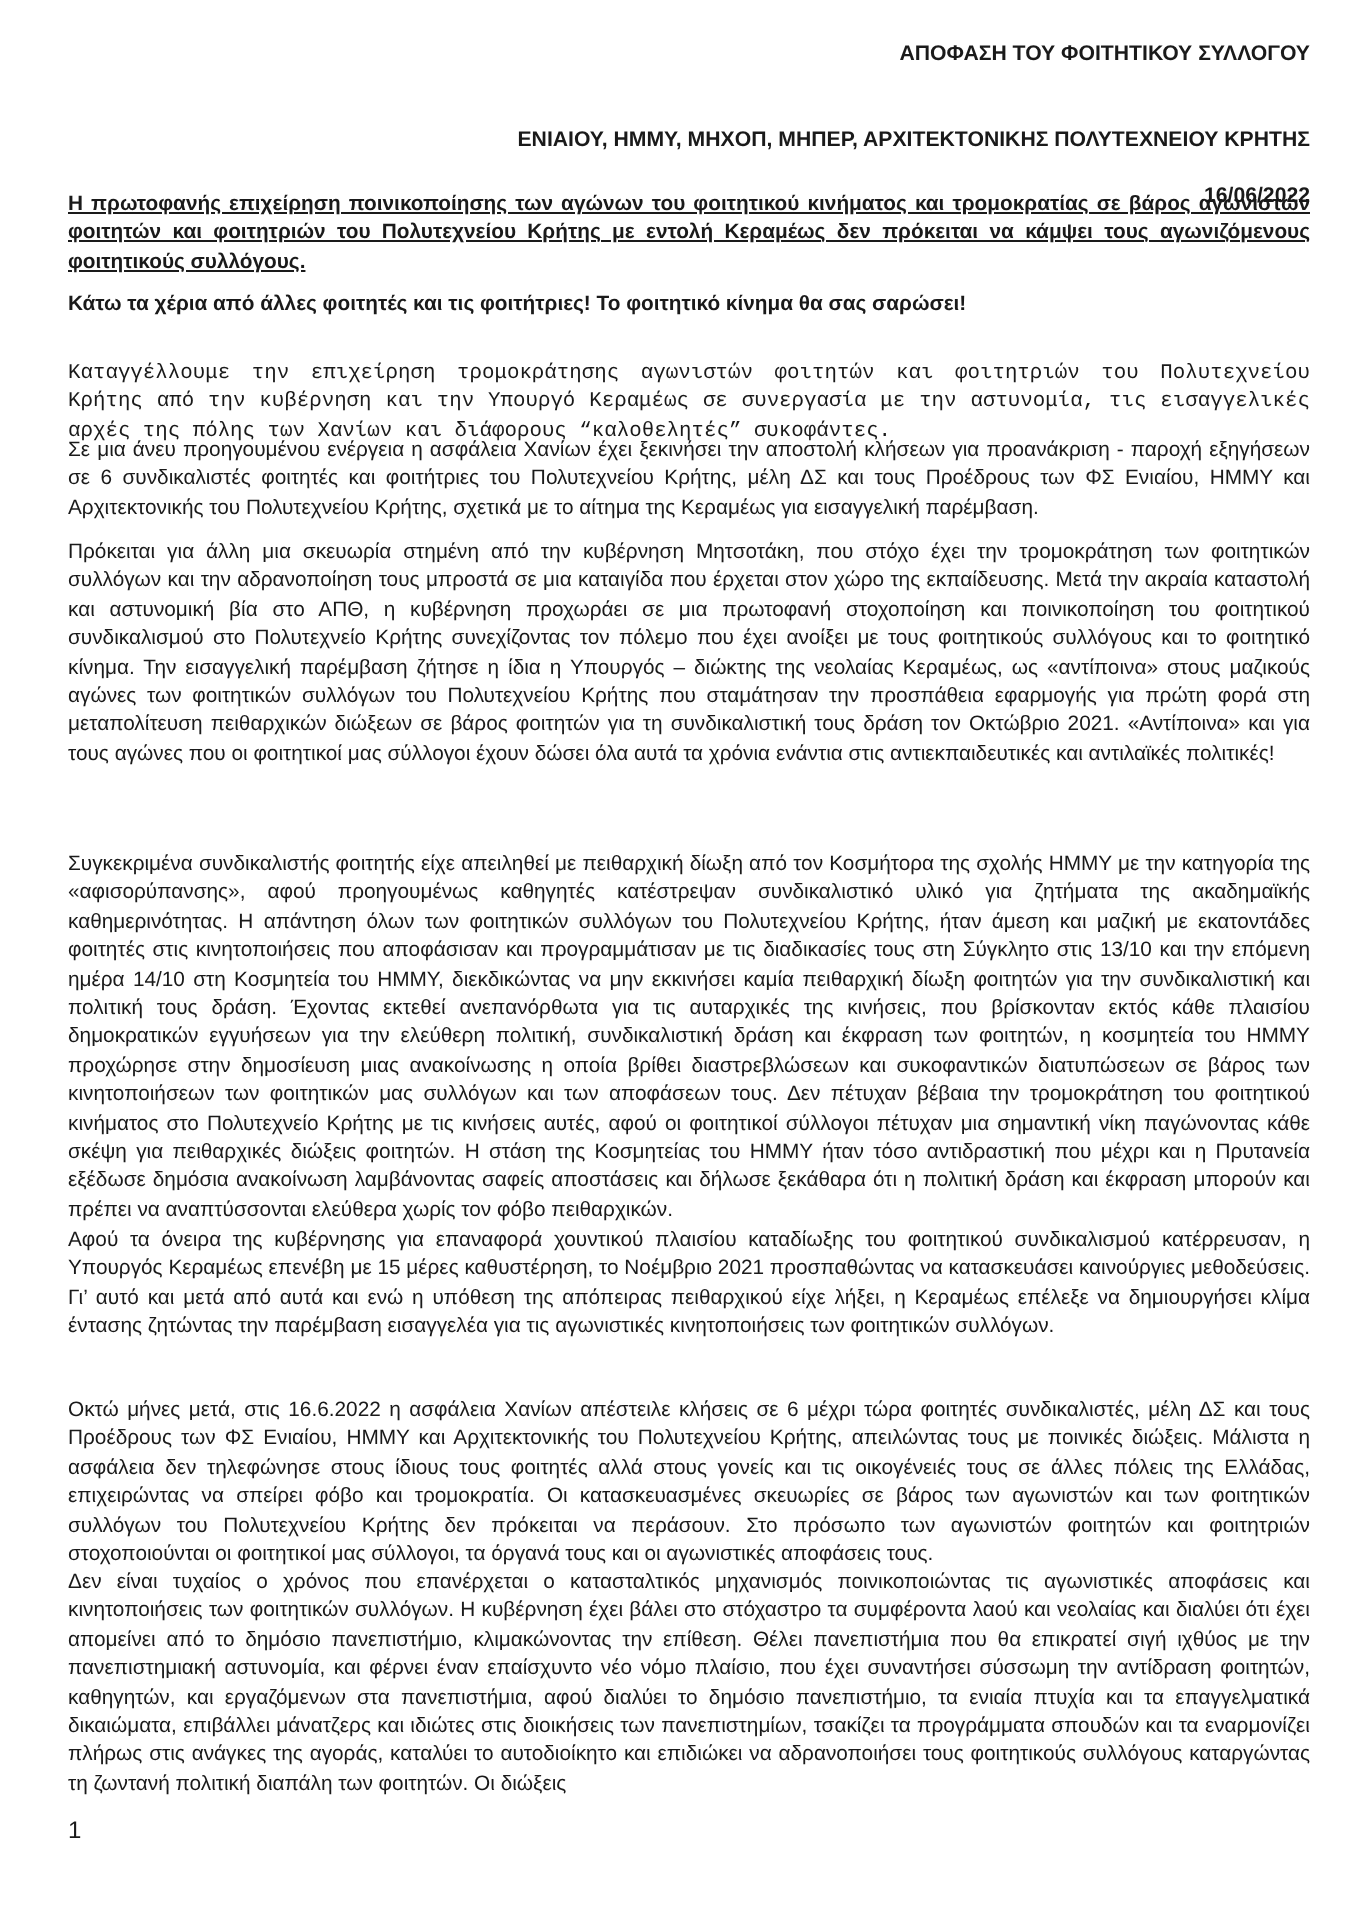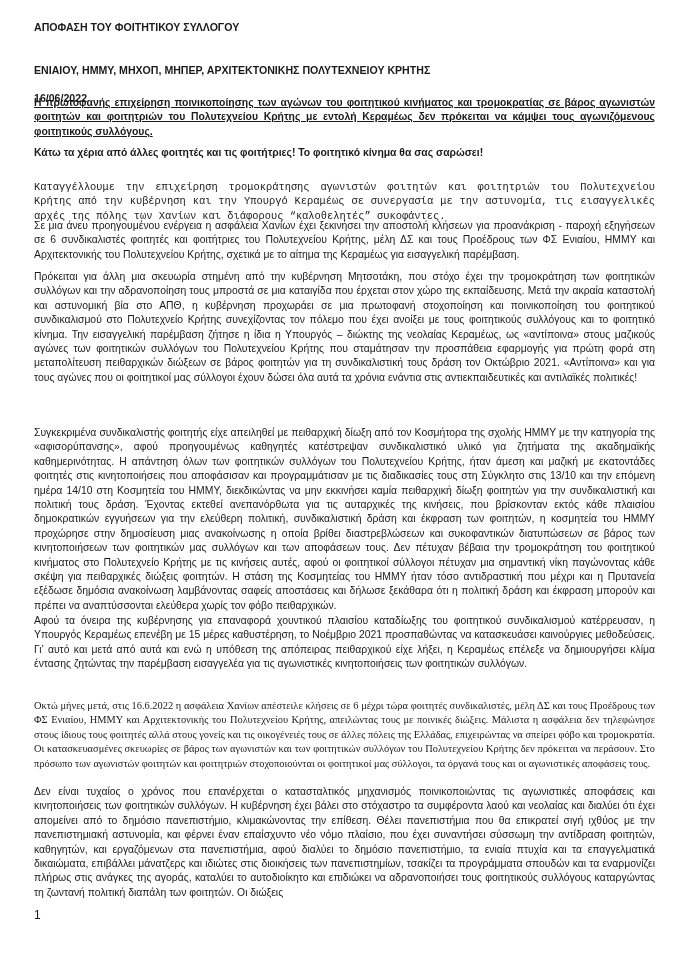--- a/index.html
+++ b/index.html
@@ -3,36 +3,36 @@
   <meta charset="utf-8">
   <style>
     html, body { margin: 0; padding: 0; background: #ffffff; }
     body { width: 675px; height: 957px; overflow: hidden; position: relative; }
     .page {
       position: absolute; left: 34px; top: 0; width: 621px;
       font-family: "Liberation Sans", "DejaVu Sans", sans-serif;
       color: #1a1a1a; font-size: 10.4px; line-height: 14.4px;
     }
     .head {
-      text-align: left; font-weight: bold; font-size: 10.6px; margin: 0;
+      text-align: right; font-weight: bold; font-size: 10.6px; margin: 0;
       position: absolute; left: 0; width: 621px;
     }
     .h1 { top: 20px; }
     .h2 { top: 63px; }
     .h3 { top: 70px; margin-top: 21px; }
     .para { position: absolute; left: 0; width: 621px; margin: 0; text-align: justify; }
     .bold { font-weight: bold; }
     .p-lead { top: 96px; text-decoration: underline; }
     .p-slogan { top: 146px; }
     .p1 { top: 180px; font-family: Liberation Mono, monospace; }
     .p2 { top: 219px; }
     .p3 { top: 270px; }
     .p4 { top: 426px; }
     .p5 { top: 614px; }
-    .p6 { top: 699px; font-family: Liberation Serif, serif; }
+    .p6 { top: 699px; }
     .p7 { top: 785px; }
     .pagenum { position: absolute; left: 0; top: 908px; font-size: 12px; }
   </style>
 </head>
 <body>
 
 <div class="page">
   <p class="head h1">ΑΠΟΦΑΣΗ ΤΟΥ ΦΟΙΤΗΤΙΚΟΥ ΣΥΛΛΟΓΟΥ</p>
   <p class="head h2">ΕΝΙΑΙΟΥ, ΗΜΜΥ, ΜΗΧΟΠ, ΜΗΠΕΡ, ΑΡΧΙΤΕΚΤΟΝΙΚΗΣ ΠΟΛΥΤΕΧΝΕΙΟΥ ΚΡΗΤΗΣ</p>
   <p class="head h3">16/06/2022</p>

